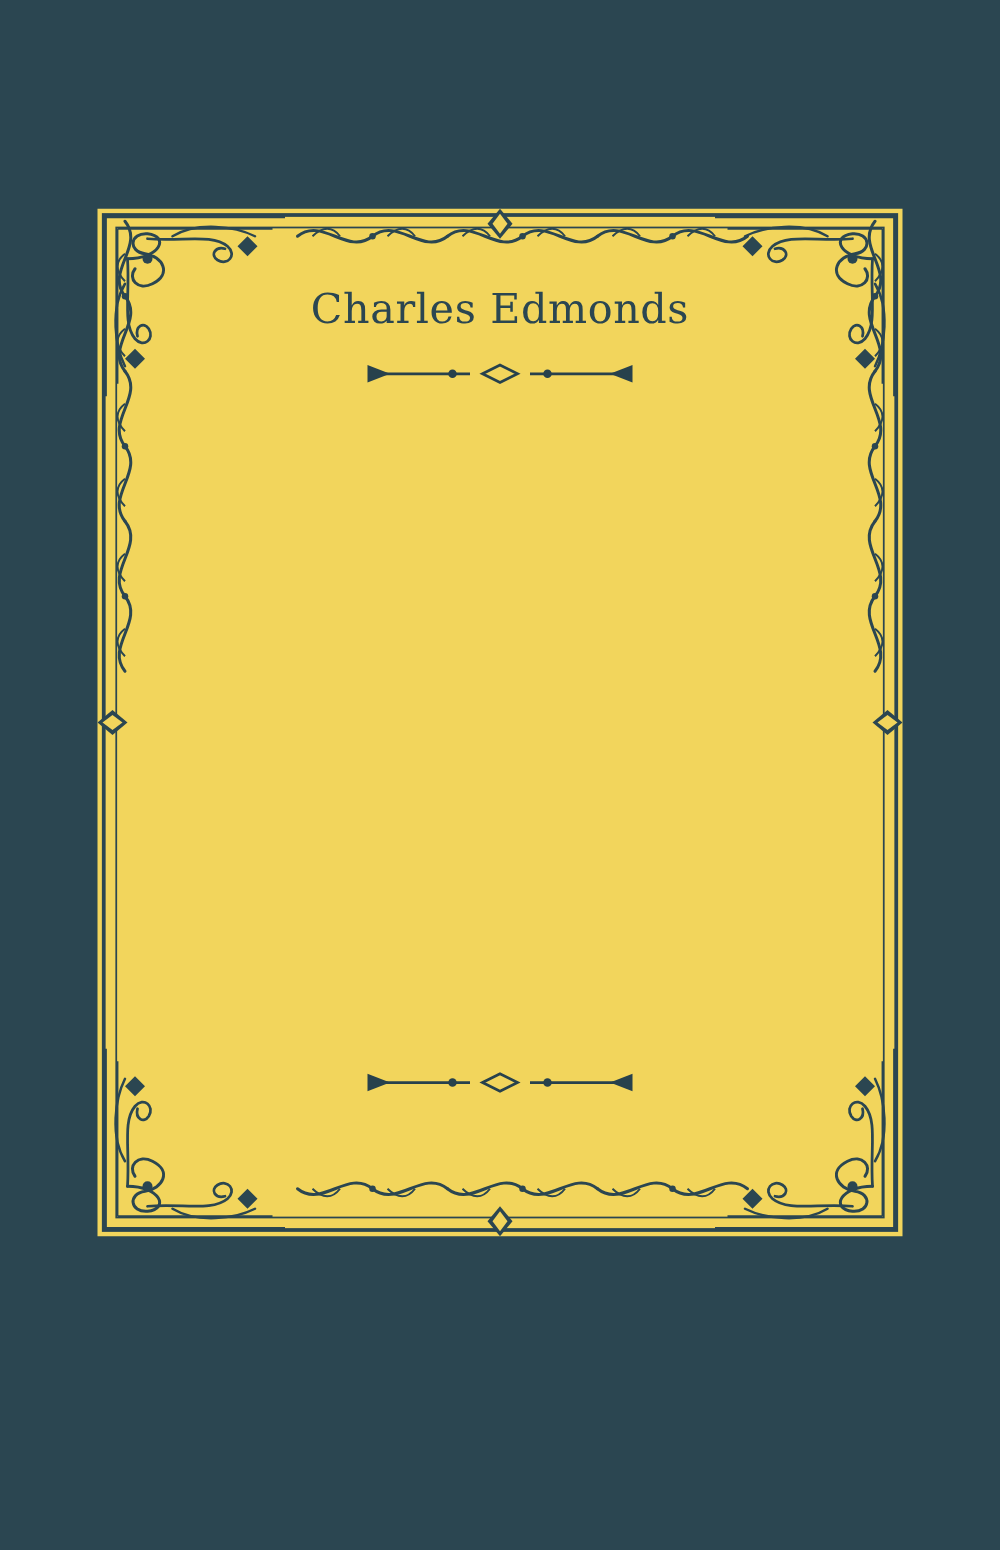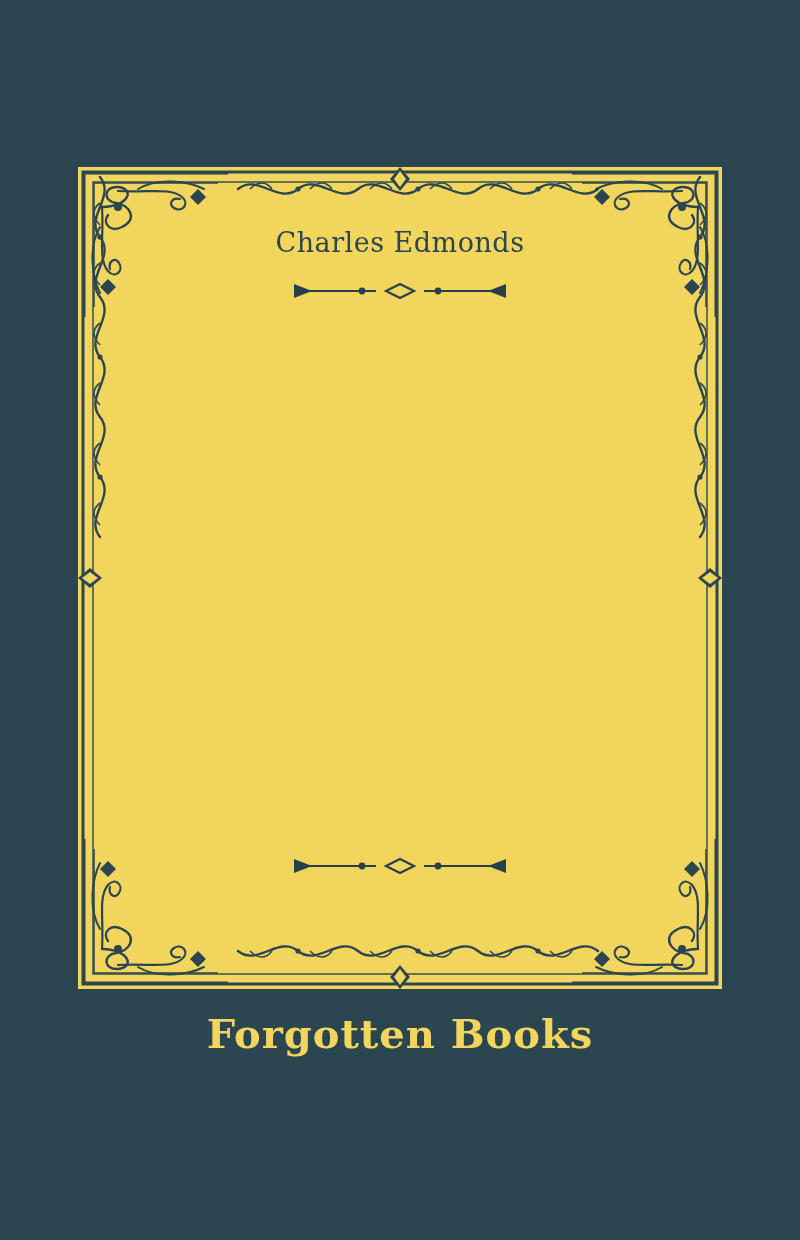--- a/index.html
+++ b/index.html
@@ -45,21 +45,21 @@
     width: 580px;
     height: 766px;
     box-sizing: border-box;
     display: flex;
     flex-direction: column;
     align-items: center;
   }
   .author {
     margin-top: 32px;
     font-family: "DejaVu Serif", serif;
-    font-size: 27px;
+    font-size: 33px;
     letter-spacing: 0.5px;
     color: #2b4651;
     text-align: center;
     white-space: nowrap;
   }
   
   .divider {
     margin-top: 22px;
     width: 220px;
     height: 22px;
@@ -192,17 +192,14 @@
       <path d="M10 11 L86 11 M134 11 L210 11" stroke="#27414c" stroke-width="2.2"></path>
       <path d="M4 4 L22 11 L4 18 Z" fill="#27414c"></path>
       <path d="M216 4 L198 11 L216 18 Z" fill="#27414c"></path>
       <circle cx="72" cy="11" r="3.4" fill="#27414c"></circle>
       <circle cx="148" cy="11" r="3.4" fill="#27414c"></circle>
       <path d="M96 11 L110 4 L124 11 L110 18 Z" fill="none" stroke="#27414c" stroke-width="2.2"></path>
     </svg>
 
   </div>
 
-  <div class="publisher">
-    <span class="pub-text">Forgotten Books</span>
-  </div>
 
 </div>
 
 </body></html>

